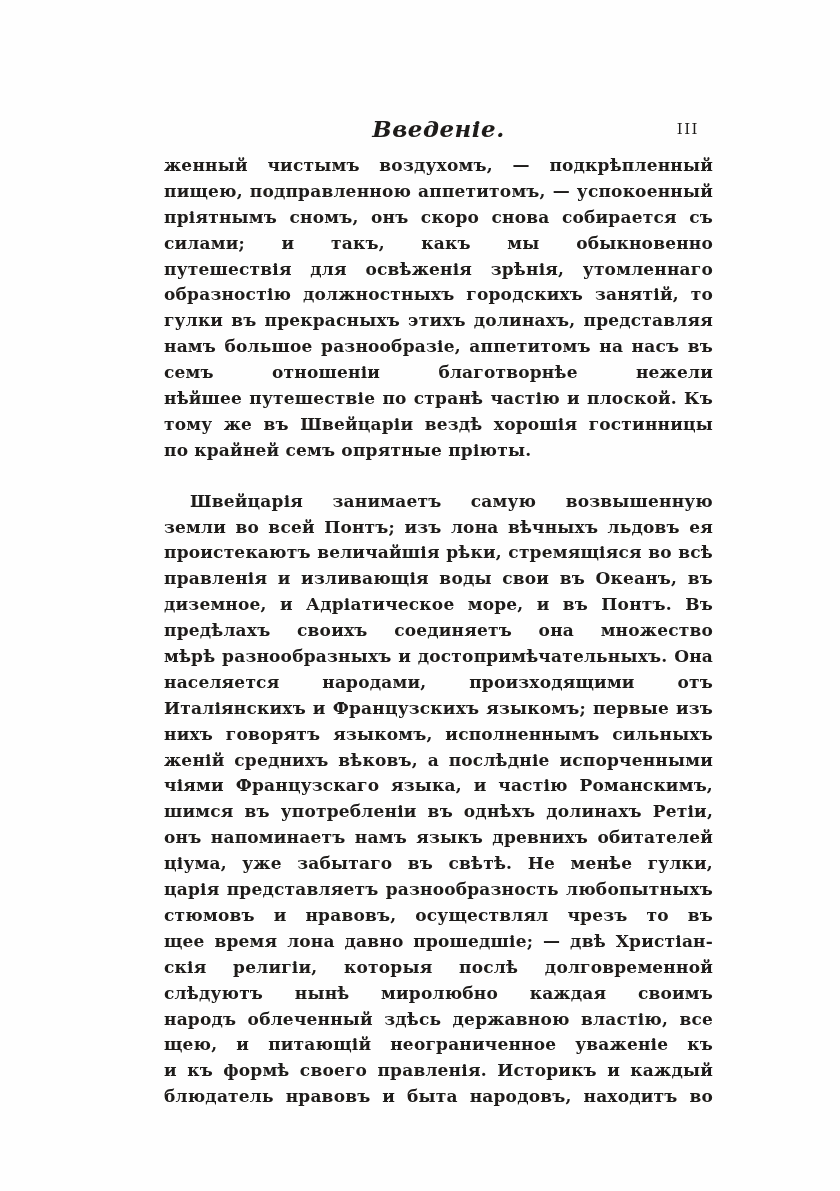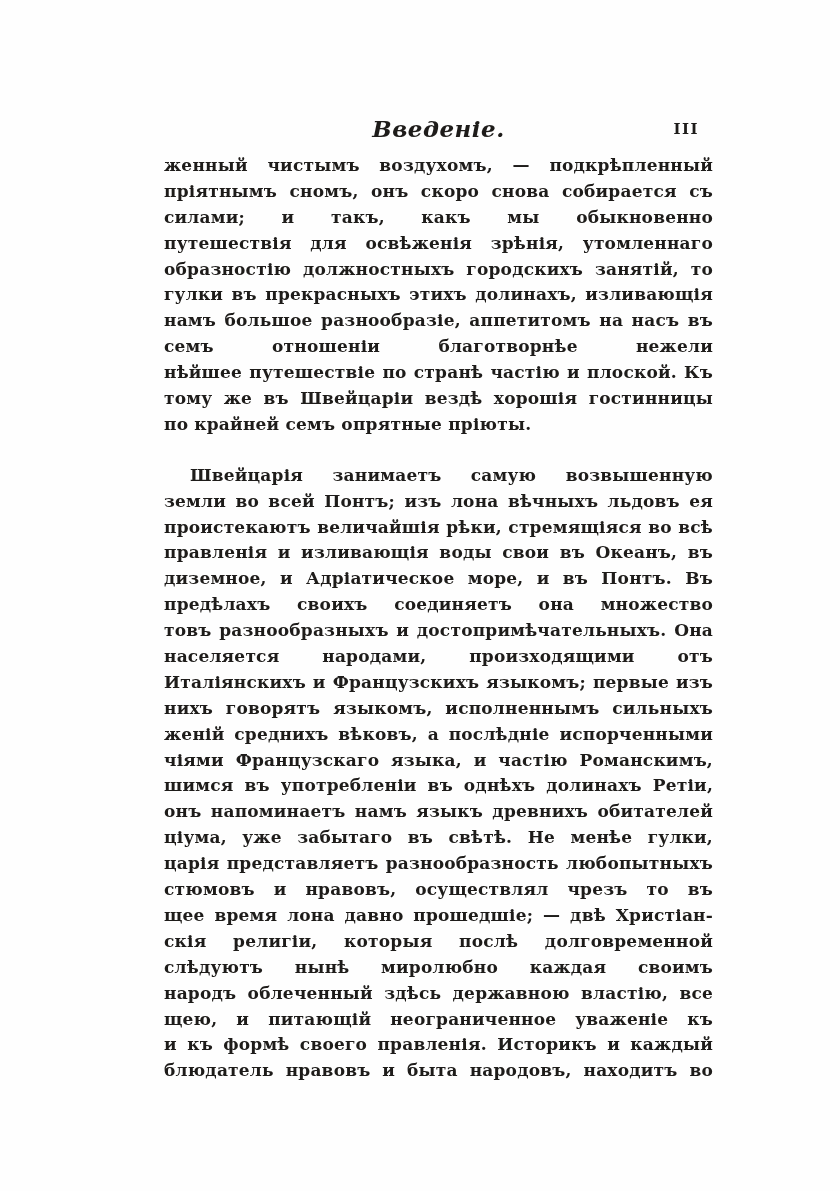--- a/index.html
+++ b/index.html
@@ -37,21 +37,21 @@
     font-size: 23px;
     font-weight: bold;
     font-style: italic;
     letter-spacing: 0.5px;
   }
   .page-number {
     position: absolute;
     right: 14px;
     top: 5px;
     font-size: 15px;
-    font-weight: bold;
+    font-weight: normal;
     letter-spacing: 1.5px;
   }
   .para {
     margin: 0;
   }
   .para + .para {
     margin-top: 25px;
   }
   .line {
     height: 25.9px;
@@ -77,40 +77,41 @@
 <div class="page">
   <div class="text-block">
 
     <div class="running-head">
       <div class="chapter-title">Введеніе.</div>
       <div class="page-number">III</div>
     </div>
 
     <div class="para">
       <div class="line">женный чистымъ воздухомъ, — подкрѣпленный здоровою</div>
+      <div class="line">пищею, подправленною аппетитомъ, — успокоенный</div>
       <div class="line">пріятнымъ сномъ, онъ скоро снова собирается съ своими</div>
       <div class="line">силами; и такъ, какъ мы обыкновенно предпринимаемъ</div>
       <div class="line">путешествія для освѣженія зрѣнія, утомленнаго едино-</div>
       <div class="line">образностію должностныхъ городскихъ занятій, то про-</div>
-      <div class="line">гулки въ прекрасныхъ этихъ долинахъ, изливающія</div>
+      <div class="line">гулки въ прекрасныхъ этихъ долинахъ, представляя</div>
       <div class="line">намъ большое разнообразіе, аппетитомъ на насъ въ</div>
       <div class="line">семъ отношеніи благотворнѣе нежели продолжитель-</div>
       <div class="line">нѣйшее путешествіе по странѣ частію и плоской. Къ</div>
       <div class="line">тому же въ Швейцаріи вездѣ хорошія гостинницы или</div>
       <div class="line flush-left">по крайней семъ опрятные пріюты.</div>
     </div>
 
     <div class="para">
       <div class="line indent">Швейцарія занимаетъ самую возвышенную полосу</div>
       <div class="line">земли во всей Понтъ; изъ лона вѣчныхъ льдовъ ея</div>
       <div class="line">проистекаютъ величайшія рѣки, стремящіяся во всѣ на-</div>
       <div class="line">правленія и изливающія воды свои въ Океанъ, въ Сре-</div>
       <div class="line">диземное, и Адріатическое море, и въ Понтъ. Въ тѣсныхъ</div>
       <div class="line">предѣлахъ своихъ соединяетъ она множество предме-</div>
-      <div class="line">товъ разнообразныхъ и достопримѣчательныхъ. Она</div>
+      <div class="line">мѣрѣ разнообразныхъ и достопримѣчательныхъ. Она</div>
       <div class="line">населяется народами, произходящими отъ Нѣмецкихъ,</div>
       <div class="line">Италіянскихъ и Французскихъ языкомъ; первые изъ</div>
       <div class="line">нихъ говорятъ языкомъ, исполненнымъ сильныхъ выра-</div>
       <div class="line">женій среднихъ вѣковъ, а послѣдніе испорченными нарѣ-</div>
       <div class="line">чіями Французскаго языка, и частію Романскимъ, остав-</div>
       <div class="line">шимся въ употребленіи въ однѣхъ долинахъ Ретіи, гдѣ</div>
       <div class="line">онъ напоминаетъ намъ языкъ древнихъ обитателей Ла-</div>
       <div class="line">ціума, уже забытаго въ свѣтѣ. Не менѣе гулки, Швей-</div>
       <div class="line">царія представляетъ разнообразность любопытныхъ ко-</div>
       <div class="line">стюмовъ и нравовъ, осуществлял чрезъ то въ настоя-</div>

